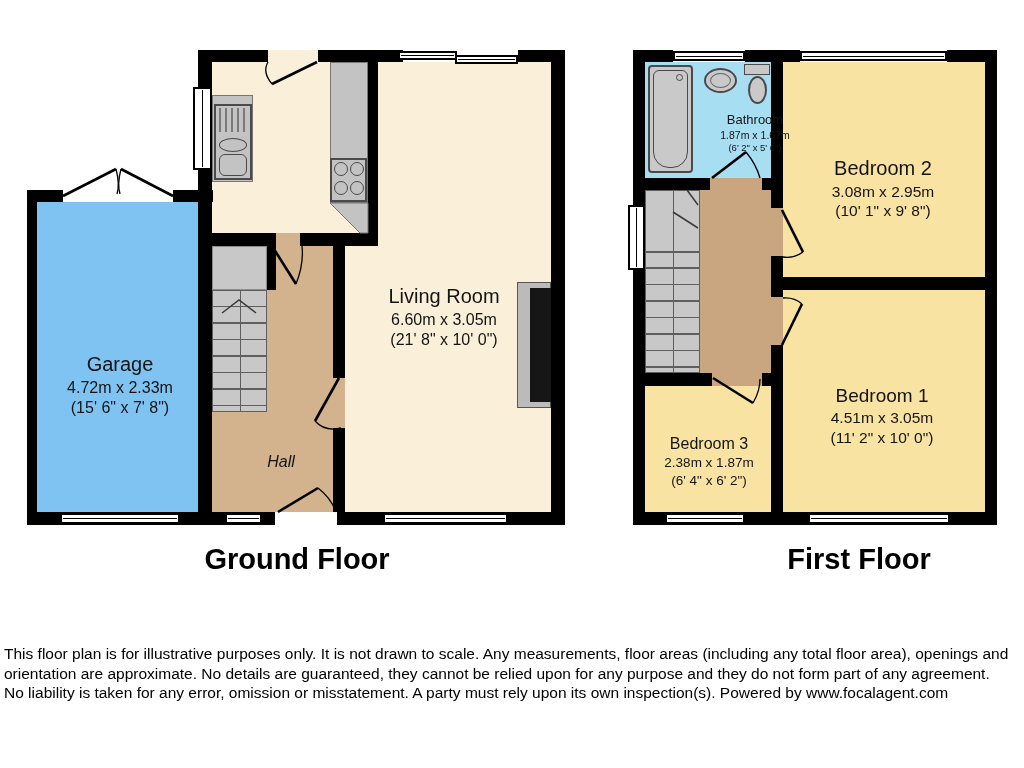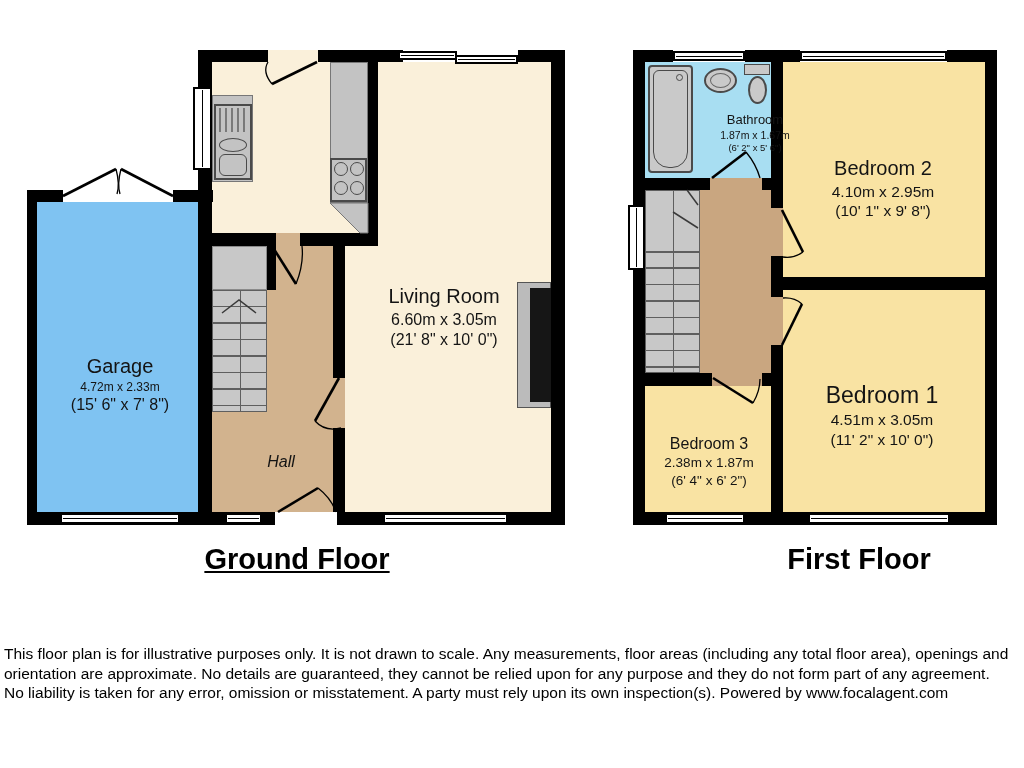--- a/index.html
+++ b/index.html
@@ -181,21 +181,21 @@
       <path d="M687,190 L698,205"></path>
     </g>
     <g>
       <polygon points="330,203 368,203 368,233 360,233" fill="#C3C3C3" stroke="#777" stroke-width="1"></polygon>
       <path d="M220,108 V132 M226,108 V132 M232,108 V132 M238,108 V132 M244,108 V132" stroke="#4a4a4a" stroke-width="1.2"></path>
     </g>
   </svg>
 
   <div class="room-label" style="left:120px;top:385px;">
     <div style="font-size:20px;">Garage</div>
-    <div style="font-size:12px;">4.72m x 2.33m</div>
+    <div style="font-size:16px;">4.72m x 2.33m</div>
     <div style="font-size:16px;">(15' 6" x 7' 8")</div>
   </div>
 
 
   <div class="room-label" style="left:444px;top:317px;">
     <div style="font-size:20px;text-align:center;">Living Room</div>
     <div style="font-size:16px;">6.60m x 3.05m</div>
     <div style="font-size:16px;">(21' 8" x 10' 0")</div>
   </div>
 
@@ -204,34 +204,34 @@
   </div>
 
   <div class="room-label" style="left:724px;top:133px;margin-left:31px;">
     <div style="font-size:13px;">Bathroom</div>
     <div style="font-size:10.5px;">1.87m x 1.67m</div>
     <div style="font-size:9.5px;">(6' 2" x 5' 6")</div>
   </div>
 
   <div class="room-label" style="left:883px;top:189px;">
     <div style="font-size:20px;">Bedroom 2</div>
-    <div style="font-size:15.5px;">4.10m x 2.95m</div>
+    <div style="font-size:15.5px;">3.08m x 2.95m</div>
     <div style="font-size:15.5px;">(10' 1" x 9' 8")</div>
   </div>
 
   <div class="room-label" style="left:882px;top:416px;">
-    <div style="font-size:23px;">Bedroom 1</div>
+    <div style="font-size:19px;">Bedroom 1</div>
     <div style="font-size:15.5px;">4.51m x 3.05m</div>
     <div style="font-size:15.5px;">(11' 2" x 10' 0")</div>
   </div>
 
   <div class="room-label" style="left:709px;top:461px;">
     <div style="font-size:16px;">Bedroom 3</div>
     <div style="font-size:13.5px;">2.38m x 1.87m</div>
     <div style="font-size:13.5px;">(6' 4" x 6' 2")</div>
   </div>
 
-  <div class="floor-label" style="left:297px;top:543px;text-decoration:underline;">Ground Floor</div>
+  <div class="floor-label" style="left:297px;top:543px;">Ground Floor</div>
   <div class="floor-label" style="left:814px;top:543px;margin-left:45px;">First Floor</div>
 
   <div class="footer-text" style="top:644px;width:1008px;font-size:15.5px;line-height:19.5px;white-space:normal;">This floor plan is for illustrative purposes only. It is not drawn to scale. Any measurements, floor areas (including any total floor area), openings and orientation are approximate. No details are guaranteed, they cannot be relied upon for any purpose and they do not form part of any agreement. No liability is taken for any error, omission or misstatement. A party must rely upon its own inspection(s). Powered by www.focalagent.com</div>
 
 </div>
 
 </body></html>

